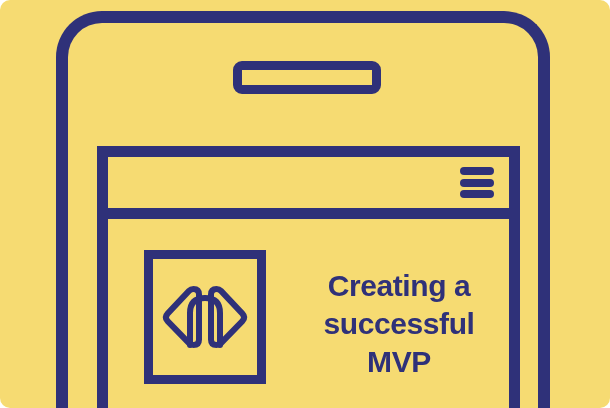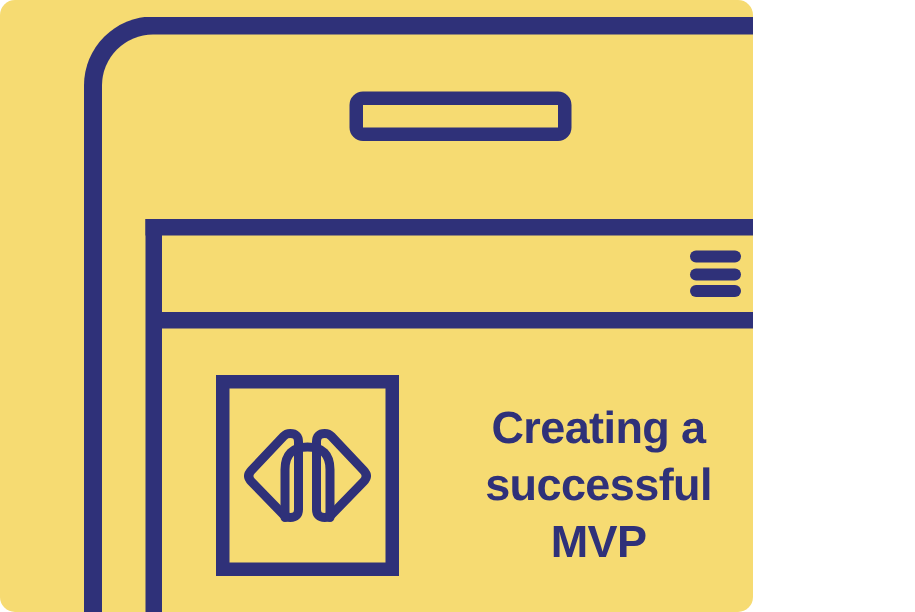--- a/index.html
+++ b/index.html
@@ -7,21 +7,21 @@
   html, body {
     width:610px; height:408px;
     background:#ffffff;
     font-family:"Liberation Sans", sans-serif;
     overflow:hidden;
   }
 
   
   #canvas {
     position:relative;
-    width:502px; height:408px;
+    width:610px; height:408px;
     background:#F6DB72;
     border-radius:10px;
     overflow:hidden;
   }
 
   
   #phone-frame {
     position:absolute;
     left:56px; top:11px;
     width:494px; height:430px;       

